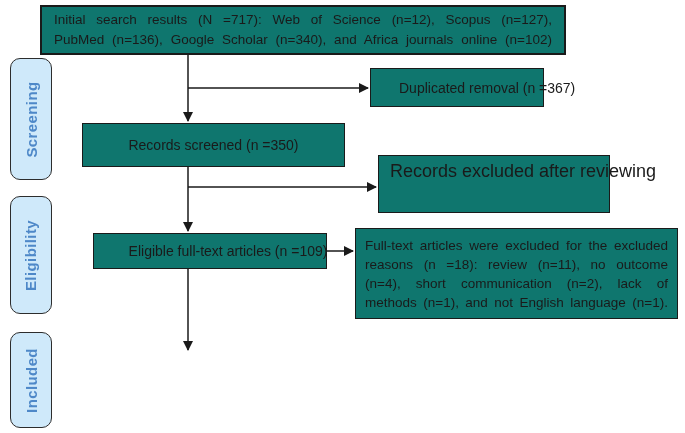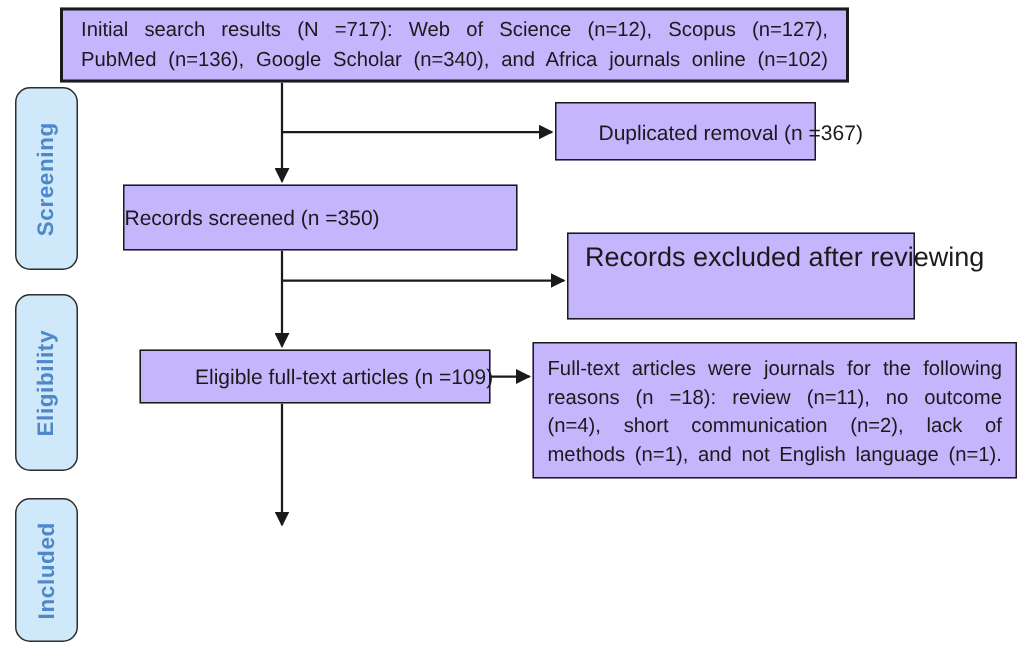--- a/index.html
+++ b/index.html
@@ -26,28 +26,28 @@
     stroke: var(--line, #1a1a1a);
     stroke-width: 1.5;
     fill: none;
   }
   .arrowhead-fill {
     fill: var(--line, #1a1a1a);
   }
   .box {
     position: absolute;
     box-sizing: border-box;
-    background: #c4b5fd;
+    background: #0f766e;
     border: 1.5px solid var(--box_border, #1a1a1a);
     font-size: 14px;
   }
   .box.center {
     display: flex;
     align-items: center;
-    justify-content: flex-start;
+    justify-content: center;
     white-space: nowrap;
   }
   #box-initial-search {
     left: 40px; top: 5px; width: 526px; height: 50px;
     border-width: 2px;
     display: flex;
     flex-direction: column;
     justify-content: center;
     padding: 0 12px;
   }
@@ -157,21 +157,21 @@
 
   <div class="stage" id="stage-eligibility">
     <span class="stage-label">Eligibility</span>
   </div>
 
   <div class="box center" id="box-eligible-fulltext">
     <span>Eligible full-text articles (n =109)</span>
   </div>
 
   <div class="box" id="box-fulltext-excluded">
-    <div class="jline">Full-text articles were journals for the following</div>
+    <div class="jline">Full-text articles were excluded for the excluded</div>
     <div class="jline">reasons (n =18): review (n=11), no outcome</div>
     <div class="jline">(n=4), short communication (n=2), lack of</div>
     <div class="jline">methods (n=1), and not English language (n=1).</div>
   </div>
 
   <div class="stage" id="stage-included">
     <span class="stage-label">Included</span>
   </div>
 
 

